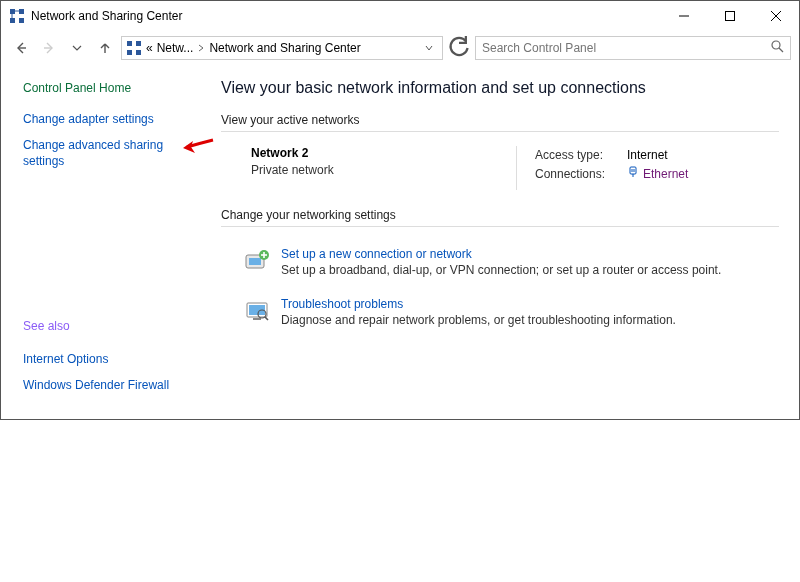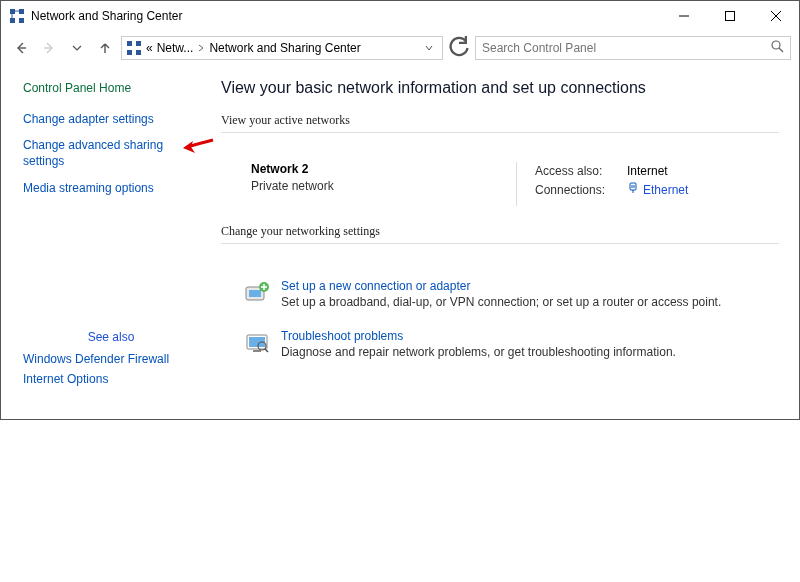--- a/index.html
+++ b/index.html
@@ -27,37 +27,37 @@
   .search { width: 316px; height: 24px; border: 1px solid #ccc; display: flex; align-items: center; padding: 8px 6px; color: #777; }
   .search input { border:none; outline:none; flex:1; font-size:12px; color:#333; background:transparent; }
   .search-icon { color:#666; }
 
   
   .body { flex: 1; display: flex; overflow: hidden; }
   .sidebar { width: 210px; padding: 16px 12px 12px 22px; display: flex; flex-direction: column; position: relative; }
   .sidebar .home { color: #0a6e3a; font-size: 12px; margin-bottom: 16px; }
   .sidebar .link { color: #0654ba; font-size: 12px; margin-bottom: 10px; line-height: 1.35; max-width: 164px; cursor: pointer; }
   .sidebar .seealso-block { margin-top: auto; padding-bottom: 10px; }
-  .sidebar .seealso { color: #1d4ed8; font-size: 12px; margin-bottom: 7px; text-align: center; }
+  .sidebar .seealso { color: #8b5cf6; font-size: 12px; margin-bottom: 18px; }
 
   .arrow-annot { position: absolute; left: 180px; top: 72px; }
 
   .main { flex: 1; padding: 14px 20px 14px 10px; }
   .page-title { color: #0f172a; font-size: 16px; margin-bottom: 16px; }
-  .section-head { color: #222; font-size: 12px; border-bottom: 1px solid #ddd; padding-bottom: 4px; margin-bottom: 29px; font-family: Liberation Serif, serif; }
+  .section-head { color: #222; font-size: 12px; border-bottom: 1px solid #ddd; padding-bottom: 4px; margin-bottom: 14px; }
 
   .active-net { display: flex; padding: 0 0 18px 30px; }
   .net-left { flex: 0 0 265px; }
   .net-name { font-weight: 600; font-size: 12px; margin-bottom: 3px; }
   .net-type { font-size: 12px; color: #333; }
   .net-divider { width:1px; background:#ddd; height: 44px; margin-right: 18px; }
   .net-right { font-size: 12px; }
   .net-row { display:flex; gap: 10px; line-height: 1.6; }
   .net-row .lbl { width: 82px; color:#333; }
-  .net-row .val-link { color:#1d4ed8; cursor:pointer; display:flex; align-items:flex-start; gap:4px; }
+  .net-row .val-link { color:#701a75; cursor:pointer; display:flex; align-items:flex-start; gap:4px; }
 
   .task { display:flex; gap: 10px; padding: 6px 0 14px 22px; }
   .task-icon { width: 28px; height: 28px; display:flex; align-items:center; justify-content:center; flex-shrink:0; }
   .task-title { color:#0654ba; font-size:12px; cursor:pointer; }
   .task-desc { color:#333; font-size:12px; margin-top:2px; }
 
   .cp-icon { width:16px; height:16px; }
 </style>
 </head>
 <body>
@@ -167,50 +167,49 @@
       </span>
     </div>
   </div>
 
   <div class="body">
 
     <div class="sidebar">
       <div class="home">Control Panel Home</div>
       <div class="link">Change adapter settings</div>
       <div class="link">Change advanced sharing settings</div>
-      <div class="link">Media streaming options</div>
 
       <div class="arrow-annot">
         <svg width="34" height="22" viewBox="0 0 34 22">
             <path d="M32 3 Q20 6 6 10" fill="none" stroke="#d00" stroke-width="3"></path>
             <path d="M2 11 L12 4 L10 10 L14 16 Z" fill="#d00"></path>
           </svg>
       </div>
 
       <div class="seealso-block">
         <div class="seealso">See also</div>
+        <div class="link">Internet Options</div>
         <div class="link" style="margin-bottom:4px">Windows Defender Firewall</div>
-        <div class="link">Internet Options</div>
       </div>
     </div>
 
     <div class="main">
       <div class="page-title">View your basic network information and set up connections</div>
 
       <div class="section-head">View your active networks</div>
 
       <div class="active-net">
         <div class="net-left">
           <div class="net-name">Network 2</div>
           <div class="net-type">Private network</div>
         </div>
         <div class="net-divider"></div>
         <div class="net-right">
           <div class="net-row">
-            <span class="lbl">Access also:</span>
+            <span class="lbl">Access type:</span>
             <span>Internet</span>
           </div>
           <div class="net-row">
             <span class="lbl">Connections:</span>
             <span class="val-link">
               <span>
                 <svg width="12" height="12" viewBox="0 0 12 12">
                     <rect x="3" y="1" width="6" height="7" rx="1" fill="none" stroke="#0654ba"></rect>
                     <line x1="5" y1="3" x2="5" y2="6" stroke="#0654ba"></line>
                     <line x1="7" y1="3" x2="7" y2="6" stroke="#0654ba"></line>
@@ -229,21 +228,21 @@
         <div class="task-icon">
           <svg viewBox="0 0 28 28">
               <rect x="3" y="8" width="18" height="13" rx="2" fill="#e8e8e8" stroke="#888"></rect>
               <rect x="6" y="11" width="12" height="7" fill="#6ab0e6"></rect>
               <circle cx="21" cy="8" r="5" fill="#5cb85c"></circle>
               <line x1="21" y1="5" x2="21" y2="11" stroke="#fff" stroke-width="1.6"></line>
               <line x1="18" y1="8" x2="24" y2="8" stroke="#fff" stroke-width="1.6"></line>
             </svg>
         </div>
         <div>
-          <div class="task-title">Set up a new connection or adapter</div>
+          <div class="task-title">Set up a new connection or network</div>
           <div class="task-desc">Set up a broadband, dial-up, or VPN connection; or set up a router or access point.</div>
         </div>
       </div>
 
       <div class="task">
         <div class="task-icon">
           <svg viewBox="0 0 28 28">
               <rect x="4" y="6" width="20" height="14" rx="1" fill="#fff" stroke="#888"></rect>
               <rect x="6" y="8" width="16" height="10" fill="#6ab0e6"></rect>
               <rect x="10" y="21" width="8" height="2" fill="#888"></rect>

